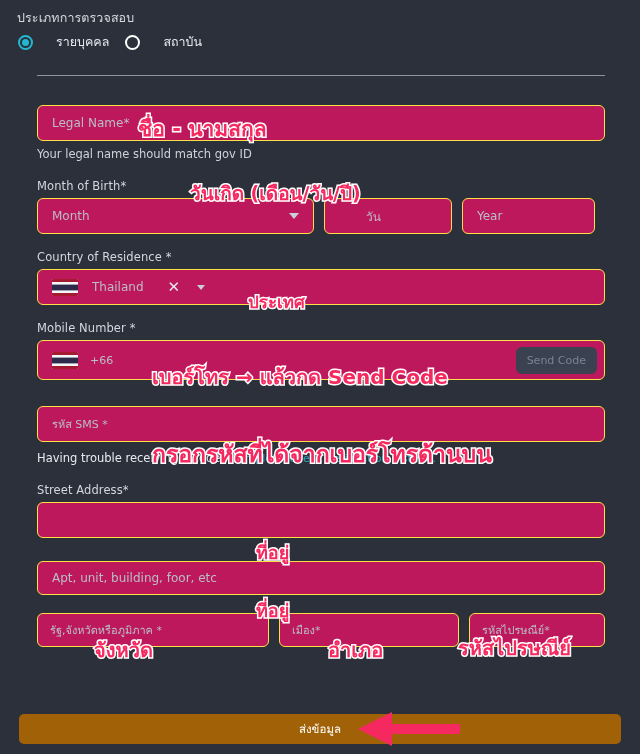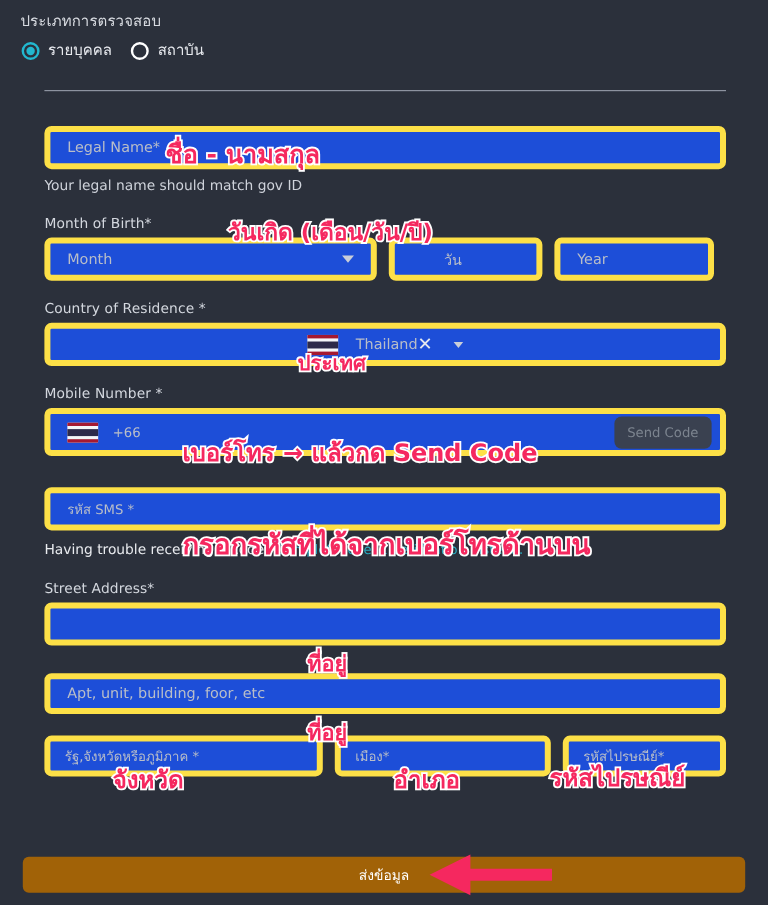--- a/index.html
+++ b/index.html
@@ -10,21 +10,21 @@
     overflow: hidden;
   }
   .page { position: relative; width: 640px; height: 754px; background:#2b303b; }
 
   
   .vtype-label {
     position:absolute; left:17px; top:8px;
     font-size:12.5px; color:#d7dae0; letter-spacing:.1px;
   }
   .radio-row { position:absolute; left:18px; top:32px; display:flex; align-items:center; gap:16px; }
-  .radio-opt { display:flex; align-items:center; gap:7px; }
+  .radio-opt { display:flex; align-items:center; gap:23px; }
   .radio {
     width:15px; height:15px; border-radius:50%;
     border:2px solid #ffffff; display:flex; align-items:center; justify-content:center;
     flex:0 0 auto;
   }
   .radio.on { border-color:#22b8cf; }
   .radio.on::after { content:""; width:7px; height:7px; border-radius:50%; background:#22b8cf; display:block; }
   .radio-txt { font-size:12.5px; color:#e7e9ee; }
 
   .divider {
@@ -33,21 +33,21 @@
 
   
   .form { position:absolute; left:37px; top:105px; width:568px; }
   .fld-label { font-size:11.5px; color:#d3d7de; margin-bottom:5px; letter-spacing:.1px; }
   .help { font-size:11.5px; color:#ced2da; margin-top:6px; }
   .link { color:#2aa8bd; font-size:11px;text-align:center; }
   .help-row { font-size:11.5px; color:#e9ebef; }
 
   .input {
     position:relative;
-    background:#1d4ed8; border:5px solid #fde047; border-radius:6px;
+    background:#be185d; border:1px solid #fde047; border-radius:6px;
     height:34px; display:flex; align-items:center; padding:0 14px;
     color:#b9bec8; font-size:12px;
   }
   .input.tall { height:36px; }
   .ph { color:#b9bec8; font-size:12px; white-space:nowrap; }
   .ph.sm { font-size:11px; }
 
   .row { display:flex; gap:10px; }
 
   
@@ -125,21 +125,21 @@
       <div class="input tall" style="width:128px;padding-left:41px;">
         <span class="ph">วัน</span>
       </div>
       <div class="input tall" style="width:133px;">
         <span class="ph">Year</span>
       </div>
     </div>
 
     <div style="height:16px;"></div>
     <div class="fld-label">Country of Residence *</div>
-    <div class="input tall" style="justify-content:center;">
+    <div class="input tall" style="justify-content:flex-start;gap:24px;">
       <span style="display:flex;align-items:center;gap:14px;">
         <svg class="flag" viewBox="0 0 26 17">
           <rect x="0" y="0" width="26" height="17" fill="#f4f5f8"></rect>
           <rect x="0" y="0" width="26" height="3" fill="#a51931"></rect>
           <rect x="0" y="5.6" width="26" height="5.8" fill="#2d2a4a"></rect>
           <rect x="0" y="14" width="26" height="3" fill="#a51931"></rect>
         </svg>
         <span class="ph">Thailand</span>
       </span>
       <span style="display:flex;align-items:center;gap:17px;">

